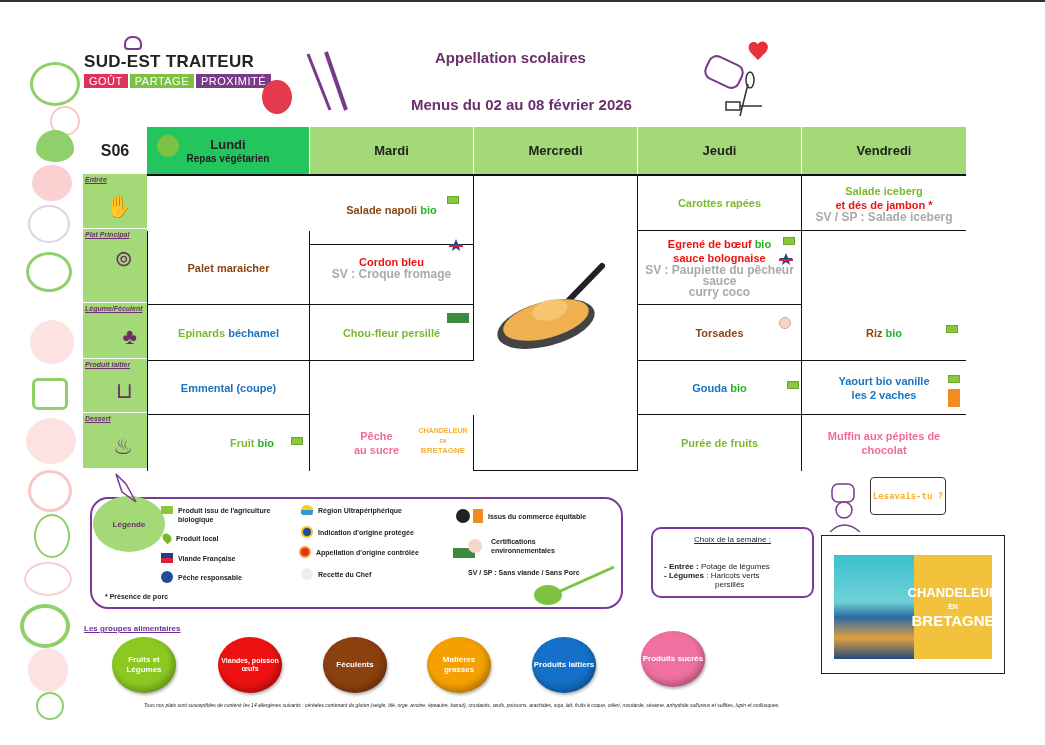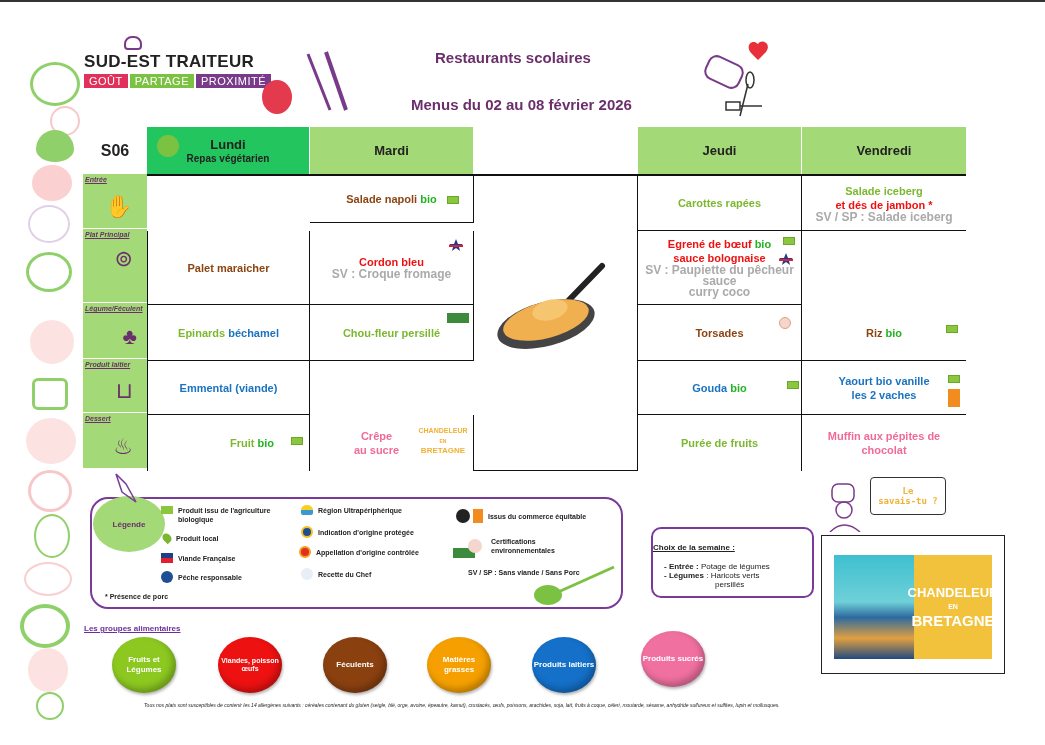--- a/index.html
+++ b/index.html
@@ -44,27 +44,27 @@
   .pan { position: absolute; left: 494px; top: 262px; width: 120px; height: 90px; }
   
   .legend { position: absolute; left: 90px; top: 497px; width: 533px; height: 112px; border: 2px solid #7a3a9a; border-radius: 18px; }
   .legend-circle { position: absolute; left: 93px; top: 496px; width: 72px; height: 56px; border-radius: 50%; background: #a3d977; display: flex; align-items: center; justify-content: center; font-size: 8px; font-weight: bold; color: #6b2f6b; }
   .lg-item { position: absolute; font-size: 7px; font-weight: bold; color: #222; line-height: 9px; white-space: nowrap; display: flex; align-items: center; gap: 5px; }
   .lg-ico { display: inline-block; width: 12px; height: 10px; flex: none; }
   .porc-note { position: absolute; left: 105px; top: 593px; font-size: 7px; font-weight: bold; color: #222; }
   .svsp-note { position: absolute; left: 468px; top: 569px; font-size: 7px; font-weight: bold; color: #222; }
   
   .choix { position: absolute; left: 651px; top: 527px; width: 163px; height: 71px; border: 2px solid #7a3a9a; border-radius: 10px; font-size: 8px; color: #222; }
-  .choix .t { position: absolute; left: 0; width: 100%; top: 14px; font-weight: bold; text-decoration: underline; }
+  .choix .t { position: absolute; left: 0; width: 100%; top: 6px; text-align: center; font-weight: normal; text-decoration: underline; }
   .choix .l1 { position: absolute; left: 11px; top: 33px; }
   .choix .l2 { position: absolute; left: 11px; top: 42px; }
   .choix .l3 { position: absolute; left: 62px; top: 51px; }
   
   .chef { position: absolute; left: 826px; top: 482px; width: 40px; height: 50px; }
-  .bubble { position: absolute; left: 870px; top: 477px; width: 76px; height: 38px; border: 1.5px solid #333; border-radius: 4px; display: flex; flex-direction: column; align-items: center; justify-content: center; font-size: 9px; font-weight: bold; color: #f2b035; font-family: "DejaVu Sans Mono", monospace; }
+  .bubble { position: absolute; left: 870px; top: 477px; width: 76px; height: 38px; border: 1.5px solid #333; border-radius: 4px; display: flex; flex-direction: row; align-items: center; justify-content: center; font-size: 9px; font-weight: bold; color: #f2b035; font-family: "DejaVu Sans Mono", monospace; }
   .board { position: absolute; left: 821px; top: 535px; width: 184px; height: 139px; border: 1.5px solid #222; background: #fff; }
   .board-img-l { position: absolute; left: 834px; top: 555px; width: 80px; height: 104px; background: linear-gradient(#3ec0d0 0%, #6fd0d8 45%, #2d6aa0 60%, #e0a040 80%, #224a80 100%); }
   .board-img-r { position: absolute; left: 914px; top: 555px; width: 78px; height: 104px; background: #f2c23c; color: #fff; font-weight: bold; font-size: 13px; display: flex; flex-direction: column; align-items: center; justify-content: center; line-height: 14px; text-align: center; }
   
   .groupes-title { position: absolute; left: 84px; top: 624px; font-size: 8px; font-weight: bold; color: #6b2f9b; text-decoration: underline; }
   .grp { position: absolute; top: 637px; width: 64px; height: 56px; border-radius: 50%; display: flex; align-items: center; justify-content: center; text-align: center; font-size: 8px; font-weight: bold; color: #fff; line-height: 10px; box-shadow: inset -3px -4px 6px rgba(0,0,0,0.25), 1px 2px 3px rgba(0,0,0,0.3); }
   .grp.small { font-size: 7px; line-height: 8px; }
   .allergen { position: absolute; left: 144px; top: 702px; font-size: 5px; font-style: italic; color: #222; white-space: nowrap; }
 </style>
 </head>
@@ -98,21 +98,21 @@
     <span class="tag-partage">PARTAGE</span>
     <span class="tag-prox">PROXIMITÉ</span>
   </div>
 </div>
 <div class="pomegranate"></div>
 <svg class="cutlery" viewBox="0 0 50 64">
   <line x1="8" y1="4" x2="30" y2="60" stroke="#7a3a8a" stroke-width="3"></line>
   <line x1="26" y1="2" x2="46" y2="60" stroke="#7a3a8a" stroke-width="4"></line>
 </svg>
 
-<div class="title1">Restaurants scolaires</div>
+<div class="title1">Appellation scolaires</div>
 <div class="title2">Menus du 02 au 08 février 2026</div>
 
 <svg class="chefhat-deco" viewBox="0 0 80 80">
   <path d="M58 4 C52 -2 44 6 52 14 L58 20 L66 12 C72 4 62 -2 58 4Z" fill="#e8303a"></path>
   <rect x="6" y="20" width="36" height="24" rx="8" transform="rotate(25 24 32)" fill="none" stroke="#7a3a8a" stroke-width="2"></rect>
   <line x1="48" y1="44" x2="40" y2="76" stroke="#333" stroke-width="1.5"></line>
   <ellipse cx="50" cy="40" rx="4" ry="8" fill="none" stroke="#333" stroke-width="1.5"></ellipse>
   <rect x="26" y="62" width="14" height="8" fill="none" stroke="#333" stroke-width="1.5"></rect>
   <line x1="40" y1="66" x2="62" y2="66" stroke="#333" stroke-width="1.5"></line>
 </svg>
@@ -121,20 +121,23 @@
   <div class="week">S06</div>
 
   <div class="hdr lundi" style="left:64px;width:163px;">
     <div class="veg-badge"></div>
     <span>Lundi</span>
     <span class="sub">Repas végétarien</span>
   </div>
   <div class="hdr" style="left:227px;width:164px;text-align:right;">
       <span>Mardi</span>
     </div>
+  <div class="hdr" style="left:391px;width:164px;">
+      <span>Mercredi</span>
+    </div>
   <div class="hdr" style="left:555px;width:164px;">
       <span>Jeudi</span>
     </div>
   <div class="hdr" style="left:719px;width:164px;border-right:none;">
       <span>Vendredi</span>
     </div>
 
   <div class="cat" style="top:47px;height:55px;">
     <span class="lbl">Entrée</span>
     <span class="ico">✋</span>
@@ -151,21 +154,21 @@
     <span class="lbl">Produit laitier</span>
     <span class="ico">⊔</span>
   </div>
   <div class="cat" style="top:286px;height:56px;">
     <span class="lbl">Dessert</span>
     <span class="ico">♨</span>
   </div>
 
   <div class="grid-lines">
 
-    <div class="cell" style="left:163px;top:0;width:164px;height:47px;">
+    <div class="cell" style="left:163px;top:0;width:164px;height:69px;">
       <div><span class="c-brown">Salade napoli </span><span class="c-bio">bio</span></div>
       <span class="badge-bio" style="right:14px;top:20px;"></span>
     </div>
     <div class="cell" style="left:327px;top:0;width:164px;height:295px;"></div>
     <div class="cell" style="left:491px;top:0;width:164px;height:55px;">
       <span class="c-green">Carottes rapées</span>
     </div>
     <div class="cell" style="left:655px;top:0;width:164px;height:55px;border-right:none;">
       <span class="c-green">Salade iceberg</span>
       <span class="c-red">et dés de jambon *</span>
@@ -205,39 +208,39 @@
     <div class="cell" style="left:491px;top:129px;width:164px;height:56px;">
       <span class="c-brown">Torsades</span>
       <span class="badge-env" style="right:10px;top:12px;"></span>
     </div>
     <div class="cell" style="left:655px;top:129px;width:164px;height:56px;border-right:none;">
       <div><span class="c-brown">Riz </span><span class="c-bio">bio</span></div>
       <span class="badge-bio" style="right:8px;top:20px;"></span>
     </div>
 
     <div class="cell" style="left:0;top:185px;width:163px;height:54px;border-left:1px solid #111;">
-      <span class="c-blue">Emmental (viande)</span>
+      <span class="c-blue">Emmental (coupe)</span>
     </div>
     <div class="cell" style="left:491px;top:185px;width:164px;height:54px;">
       <div><span class="c-blue">Gouda </span><span class="c-bio">bio</span></div>
       <span class="badge-bio" style="right:2px;top:20px;"></span>
     </div>
     <div class="cell" style="left:655px;top:185px;width:164px;height:54px;border-right:none;">
       <span class="c-blue">Yaourt bio vanille</span>
       <span class="c-blue">les 2 vaches</span>
       <span class="badge-bio" style="right:6px;top:14px;"></span>
       <span class="badge-fair" style="right:6px;top:28px;"></span>
     </div>
 
     <div class="cell" style="left:0;top:239px;width:163px;height:56px;border-left:1px solid #111;border-bottom:none;padding-left:47px;">
       <div><span class="c-green">Fruit </span><span class="c-bio">bio</span></div>
       <span class="badge-bio" style="right:6px;top:22px;"></span>
     </div>
     <div class="cell" style="left:163px;top:239px;width:164px;height:56px;border-bottom:none;">
-      <span class="c-pink" style="margin-left:-30px;">Crêpe</span>
+      <span class="c-pink" style="margin-left:-30px;">Pêche</span>
       <span class="c-pink" style="margin-left:-30px;">au sucre</span>
       <div class="chandeleur" style="right:8px;top:6px;flex-direction:column;">
         <span style="font-size:7px;">CHANDELEUR</span>
         <span style="font-size:5px;">EN</span>
         <span style="font-size:8px;">BRETAGNE</span>
       </div>
     </div>
     <div class="cell" style="left:655px;top:239px;width:164px;height:56px;border-right:none;border-bottom:none;">
       <span class="c-pink">Muffin aux pépites de</span>
       <span class="c-pink">chocolat</span>

